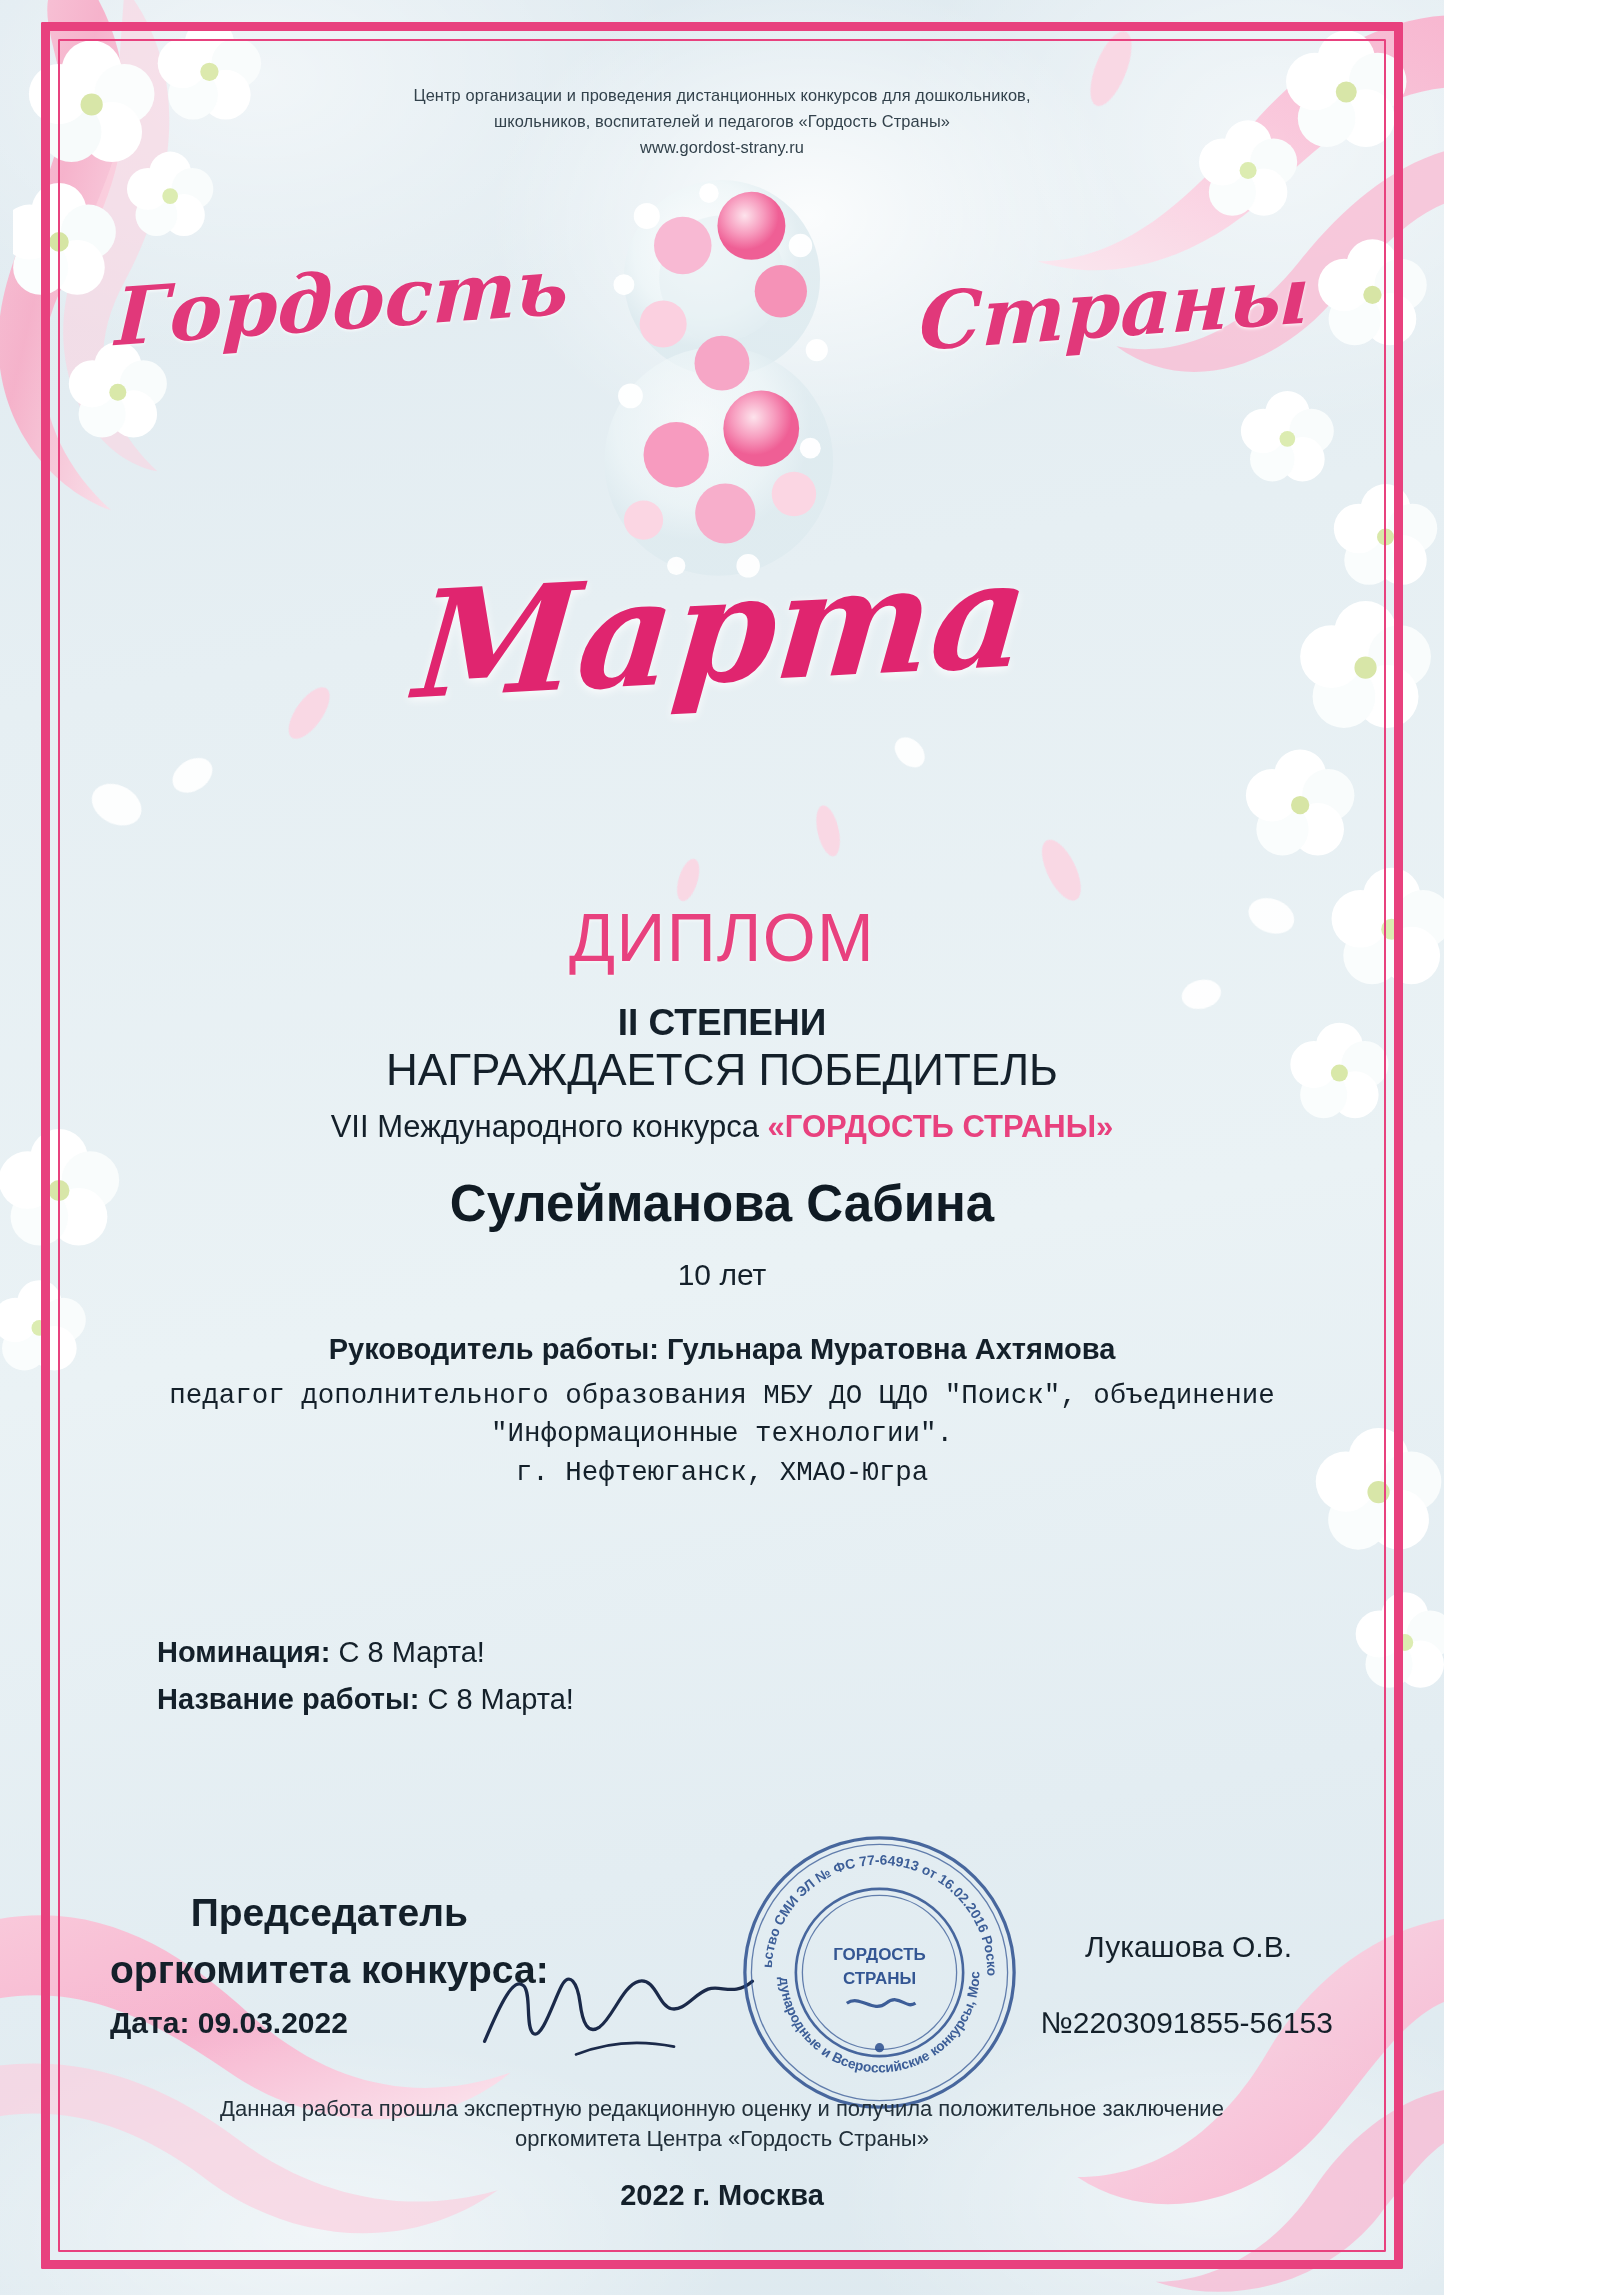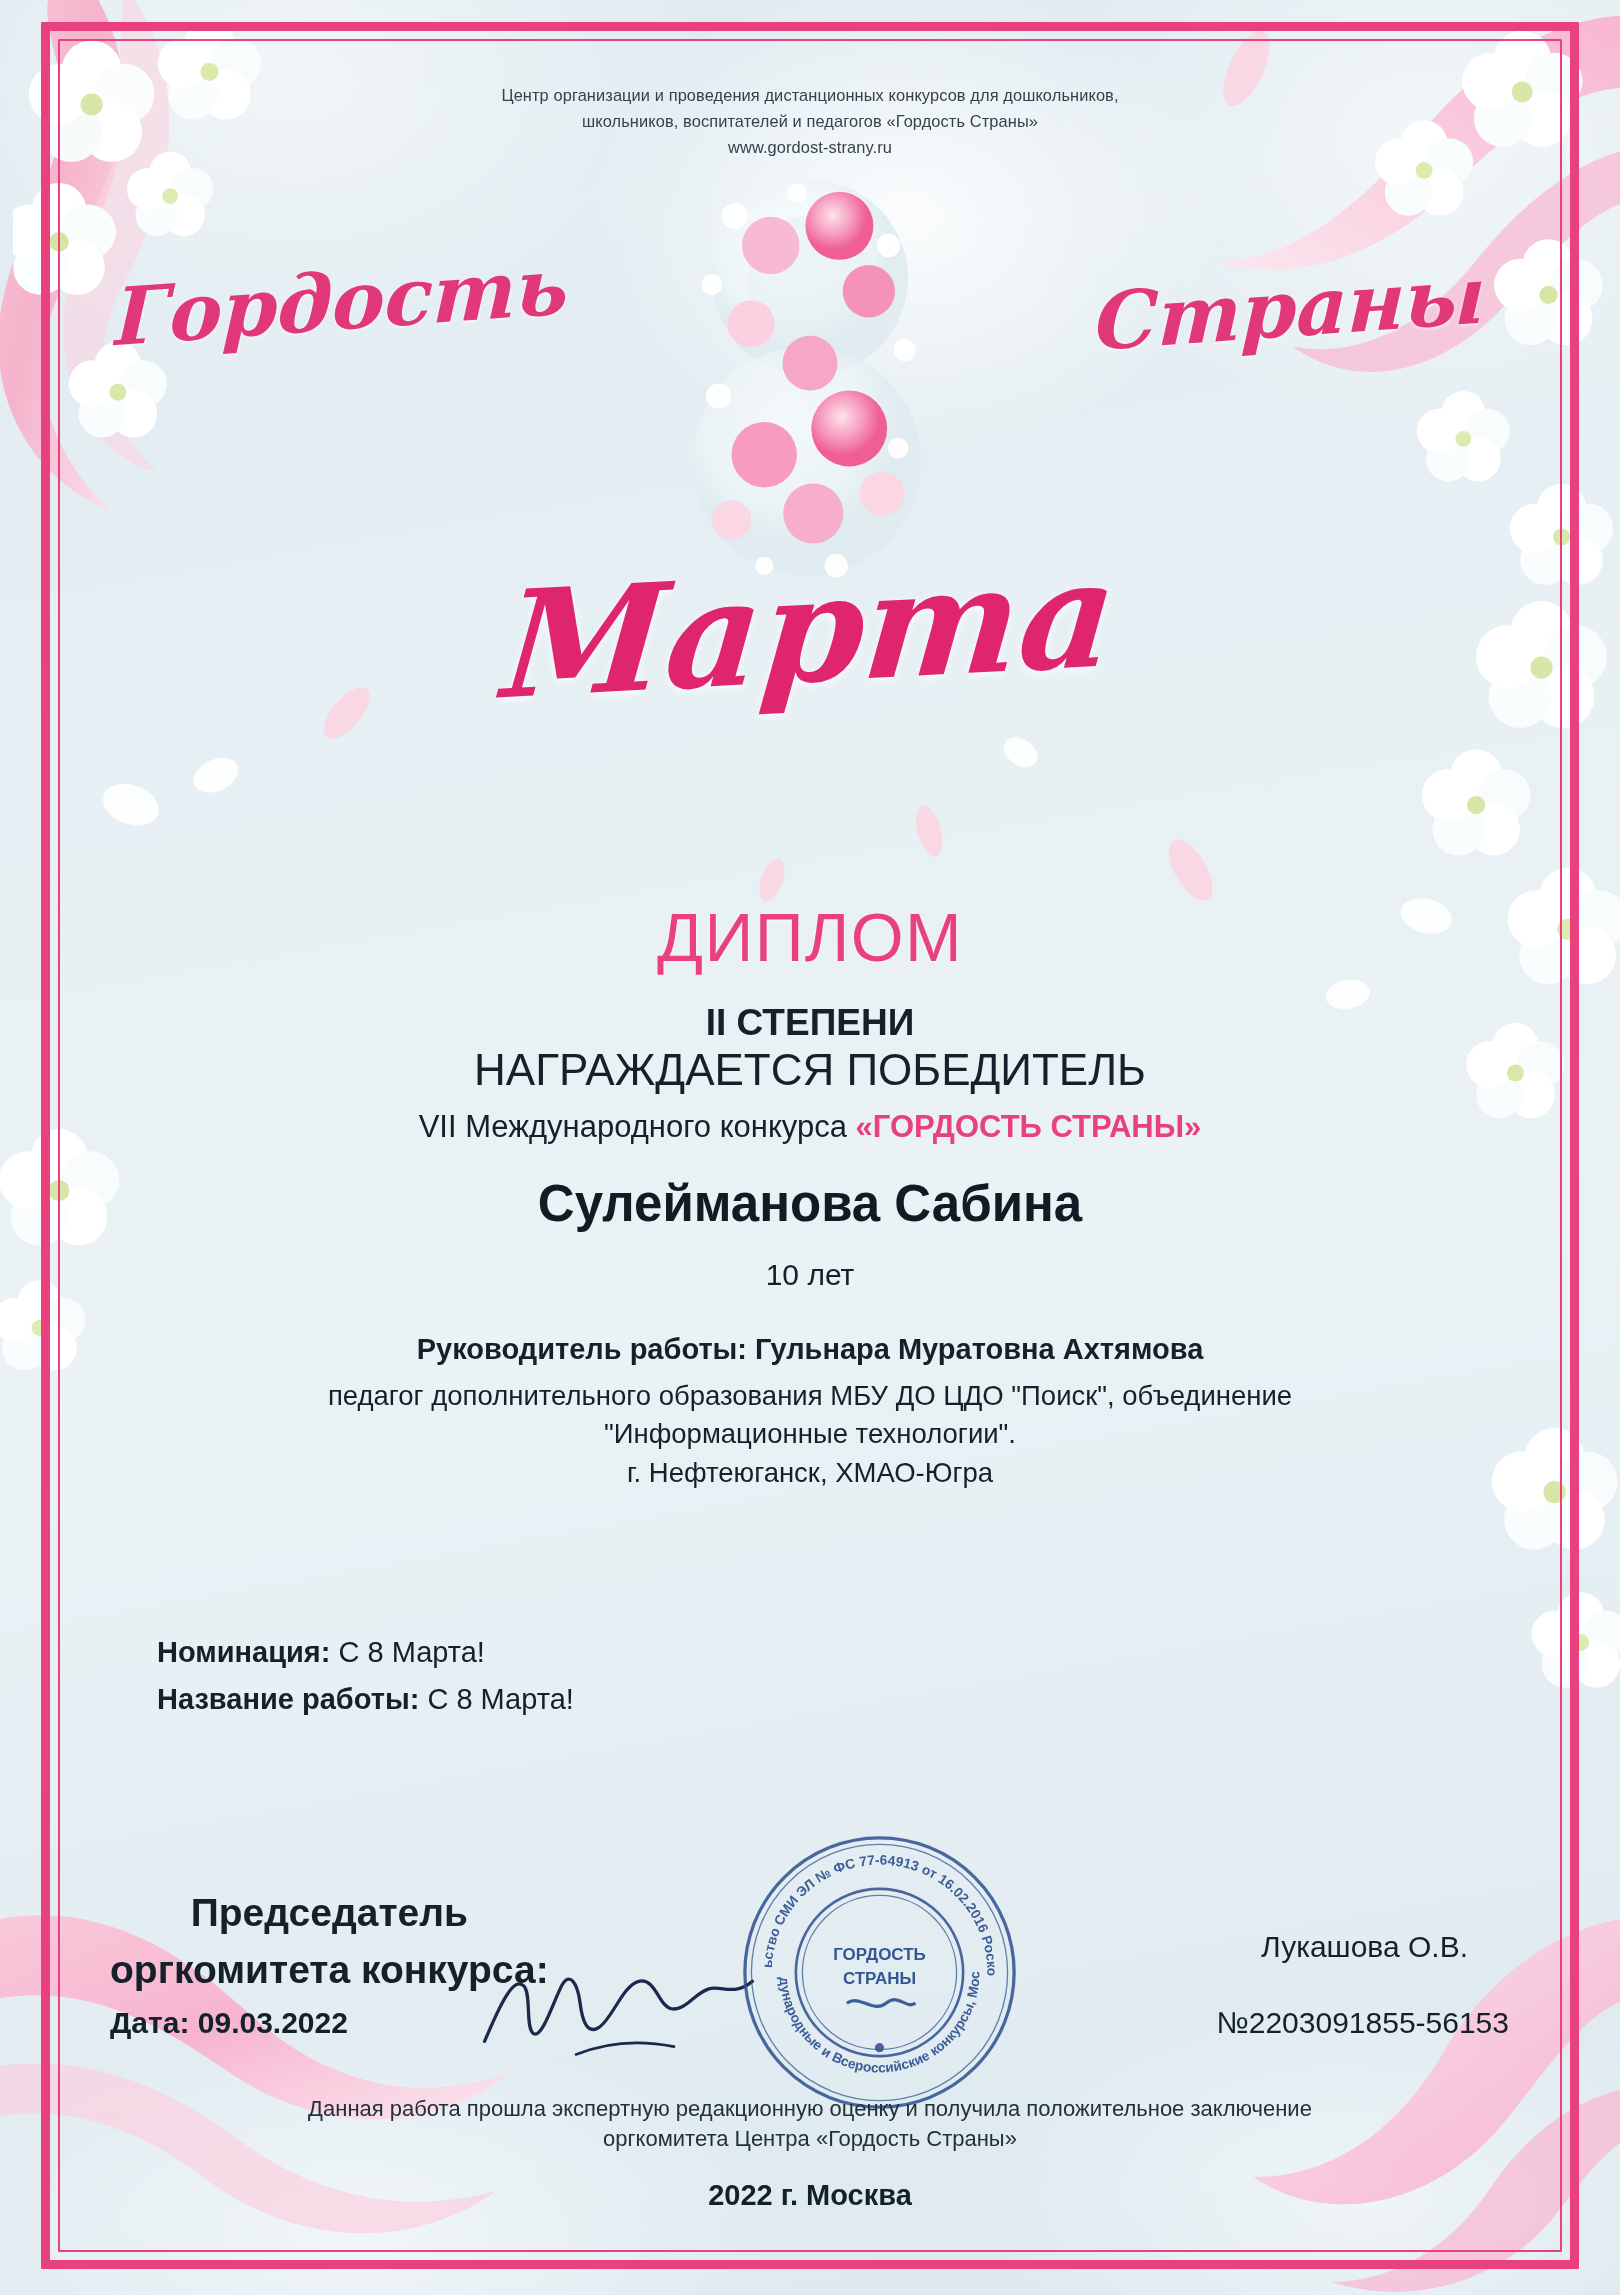--- a/index.html
+++ b/index.html
@@ -6,21 +6,21 @@
   html, body {
     margin: 0; padding: 0;
     background: #ffffff;
   }
   body {
     font-family: "Liberation Sans", sans-serif;
   }
 
   .page {
     position: relative;
-    width: 1620px;
+    width: 1444px;
     height: 2295px;
     overflow: hidden;
     background: linear-gradient(170deg, #dfeaf0 0%, #e6eff3 28%, #eaf2f5 55%, #e3edf2 78%, #dde9ef 100%);
   }
 
   
   .bg-layer { position: absolute; pointer-events: none; }
 
   .wash-top {
     left: 0; top: 0; width: 100%; height: 982px;
@@ -159,20 +159,21 @@
     font-size: 29px;
     font-weight: 700;
     color: #14202a;
     margin-bottom: 10.5px;
   }
   .supervisor-info {
     font-size: 27.5px;
     font-weight: 400;
     color: #14202a;
     line-height: 1.4;
+    font-family: Liberation Mono, monospace;
   }
 
   
   .nomination-block {
     position: absolute;
     left: 157px; top: 1629px;
     text-align: left;
     color: #14202a;
     font-size: 29px;
     line-height: 1.62;

